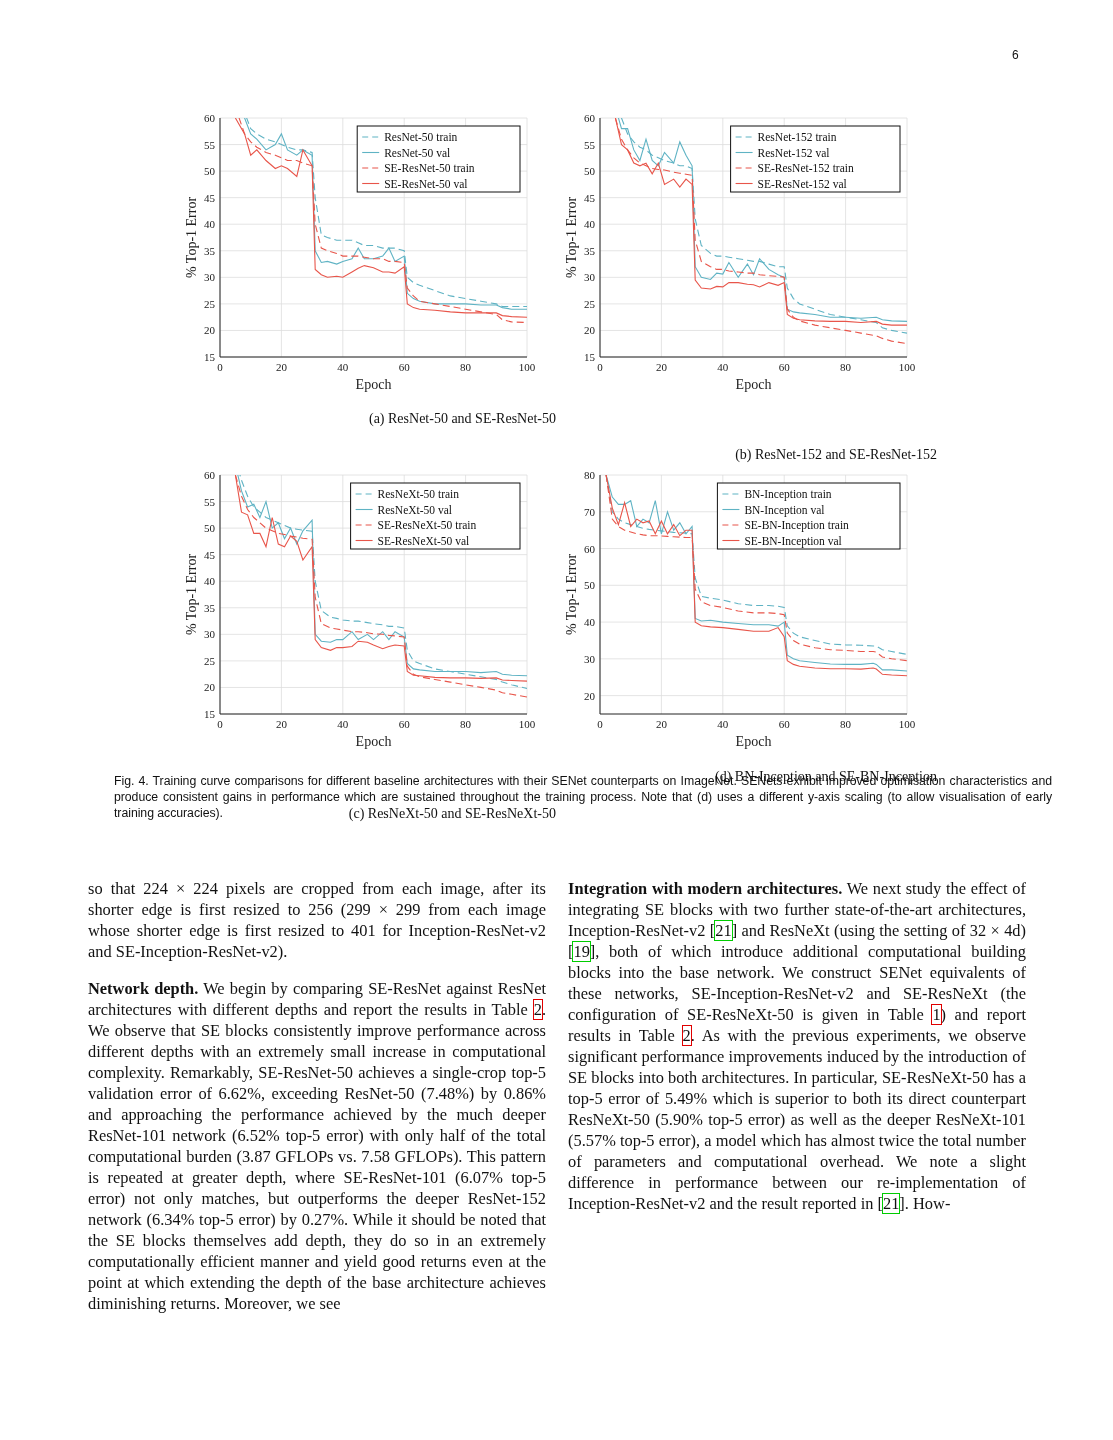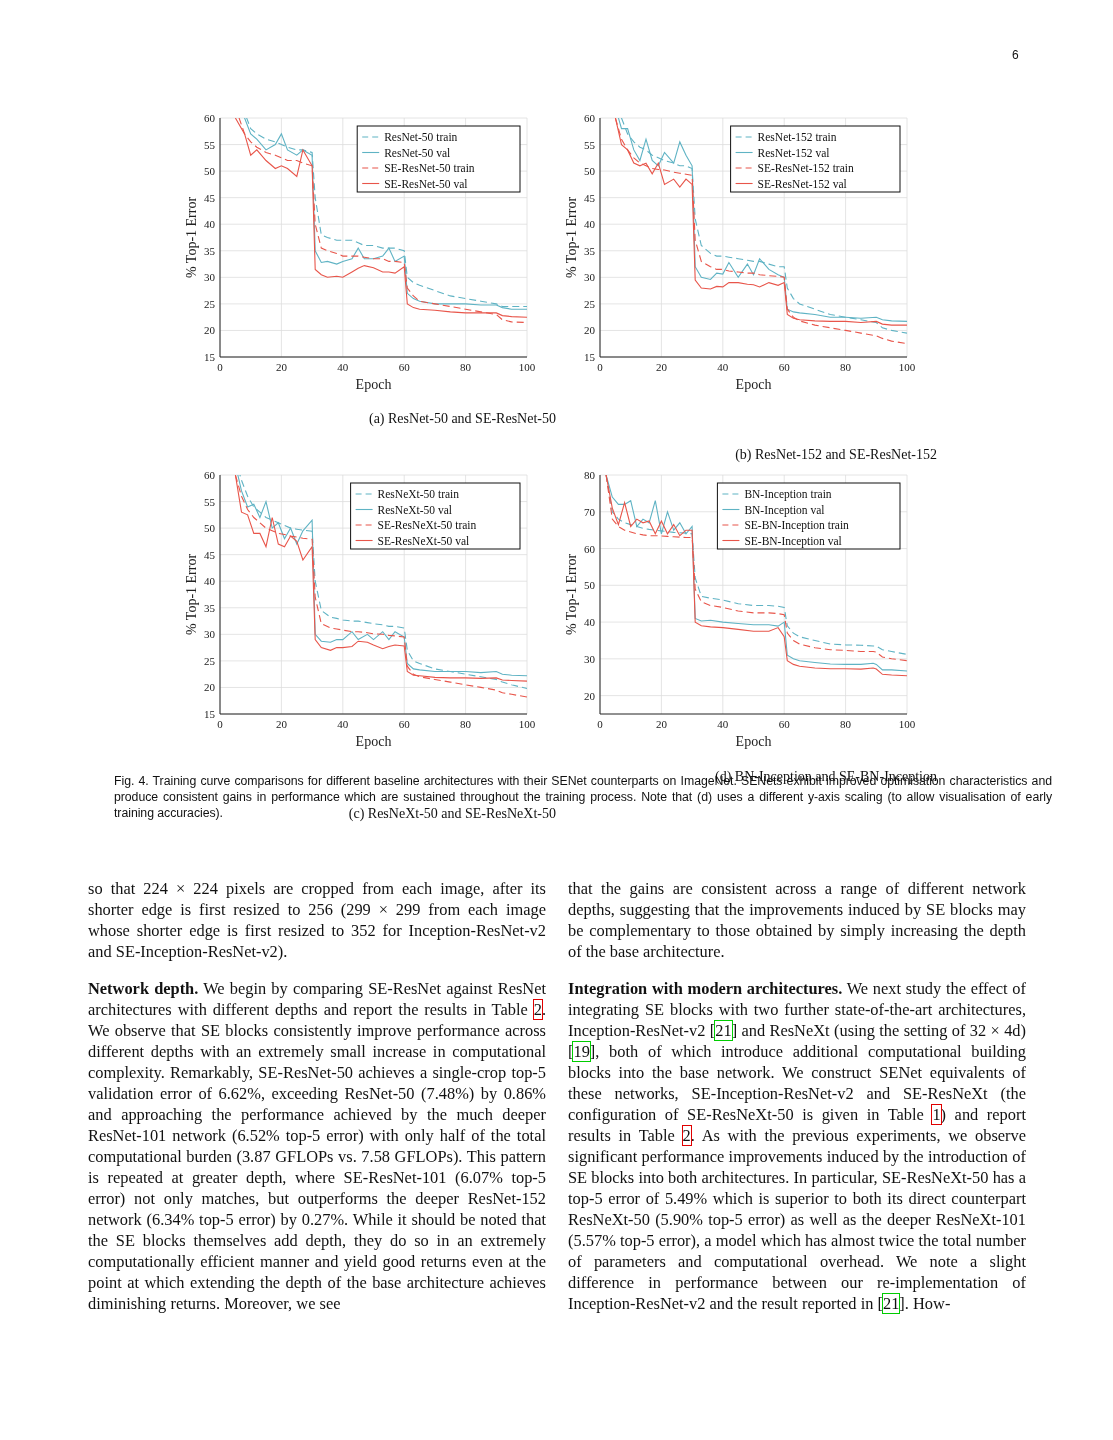--- a/index.html
+++ b/index.html
@@ -272,24 +272,23 @@
   </div>
 
 <div class="subcap" style="left:176px;top:411px;">(a) ResNet-50 and SE-ResNet-50</div>
 <div class="subcap" style="left:557px;top:411px;margin-top:36px;">(b) ResNet-152 and SE-ResNet-152</div>
 <div class="subcap" style="left:176px;top:806px;">(c) ResNeXt-50 and SE-ResNeXt-50</div>
 <div class="subcap" style="left:557px;top:769px;">(d) BN-Inception and SE-BN-Inception</div>
 
 <div class="figcap">Fig. 4. Training curve comparisons for different baseline architectures with their SENet counterparts on ImageNet. SENets exhibit improved optimisation characteristics and produce consistent gains in performance which are sustained throughout the training process. Note that (d) uses a different y-axis scaling (to allow visualisation of early training accuracies).</div>
 
 <div class="col" style="left:88px;">
-  <p>so that 224 × 224 pixels are cropped from each image, after its shorter edge is first resized to 256 (299 × 299 from each image whose shorter edge is first resized to 352 for Inception-ResNet-v2 and SE-Inception-ResNet-v2).</p>
+  <p>so that 224 × 224 pixels are cropped from each image, after its shorter edge is first resized to 256 (299 × 299 from each image whose shorter edge is first resized to 401 for Inception-ResNet-v2 and SE-Inception-ResNet-v2).</p>
   <p>
     <b>Network depth.</b><span> We begin by comparing SE-ResNet against ResNet architectures with different depths and report the results in Table </span><span class="ref-red">2</span><span>. We observe that SE blocks consistently improve performance across different depths with an extremely small increase in computational complexity. Remarkably, SE-ResNet-50 achieves a single-crop top-5 validation error of 6.62%, exceeding ResNet-50 (7.48%) by 0.86% and approaching the performance achieved by the much deeper ResNet-101 network (6.52% top-5 error) with only half of the total computational burden (3.87 GFLOPs vs. 7.58 GFLOPs). This pattern is repeated at greater depth, where SE-ResNet-101 (6.07% top-5 error) not only matches, but outperforms the deeper ResNet-152 network (6.34% top-5 error) by 0.27%. While it should be noted that the SE blocks themselves add depth, they do so in an extremely computationally efficient manner and yield good returns even at the point at which extending the depth of the base architecture achieves diminishing returns. Moreover, we see</span>
   </p>
 </div>
 
 <div class="col" style="left:568px;">
-  <p>that the gains are consistent across a range of different network depths, suggesting that the improvements induced by SE blocks may be complementary to those obtained by simply increasing the depth of the base architecture.</p>
   <p>
     <b>Integration with modern architectures.</b><span> We next study the effect of integrating SE blocks with two further state-of-the-art architectures, Inception-ResNet-v2 [</span><span class="ref-green">21</span><span>] and ResNeXt (using the setting of 32 × 4d) [</span><span class="ref-green">19</span><span>], both of which introduce additional computational building blocks into the base network. We construct SENet equivalents of these networks, SE-Inception-ResNet-v2 and SE-ResNeXt (the configuration of SE-ResNeXt-50 is given in Table </span><span class="ref-red">1</span><span>) and report results in Table </span><span class="ref-red">2</span><span>. As with the previous experiments, we observe significant performance improvements induced by the introduction of SE blocks into both architectures. In particular, SE-ResNeXt-50 has a top-5 error of 5.49% which is superior to both its direct counterpart ResNeXt-50 (5.90% top-5 error) as well as the deeper ResNeXt-101 (5.57% top-5 error), a model which has almost twice the total number of parameters and computational overhead. We note a slight difference in performance between our re-implementation of Inception-ResNet-v2 and the result reported in [</span><span class="ref-green">21</span><span>]. How-</span>
   </p>
 </div>
 
 </body></html>

